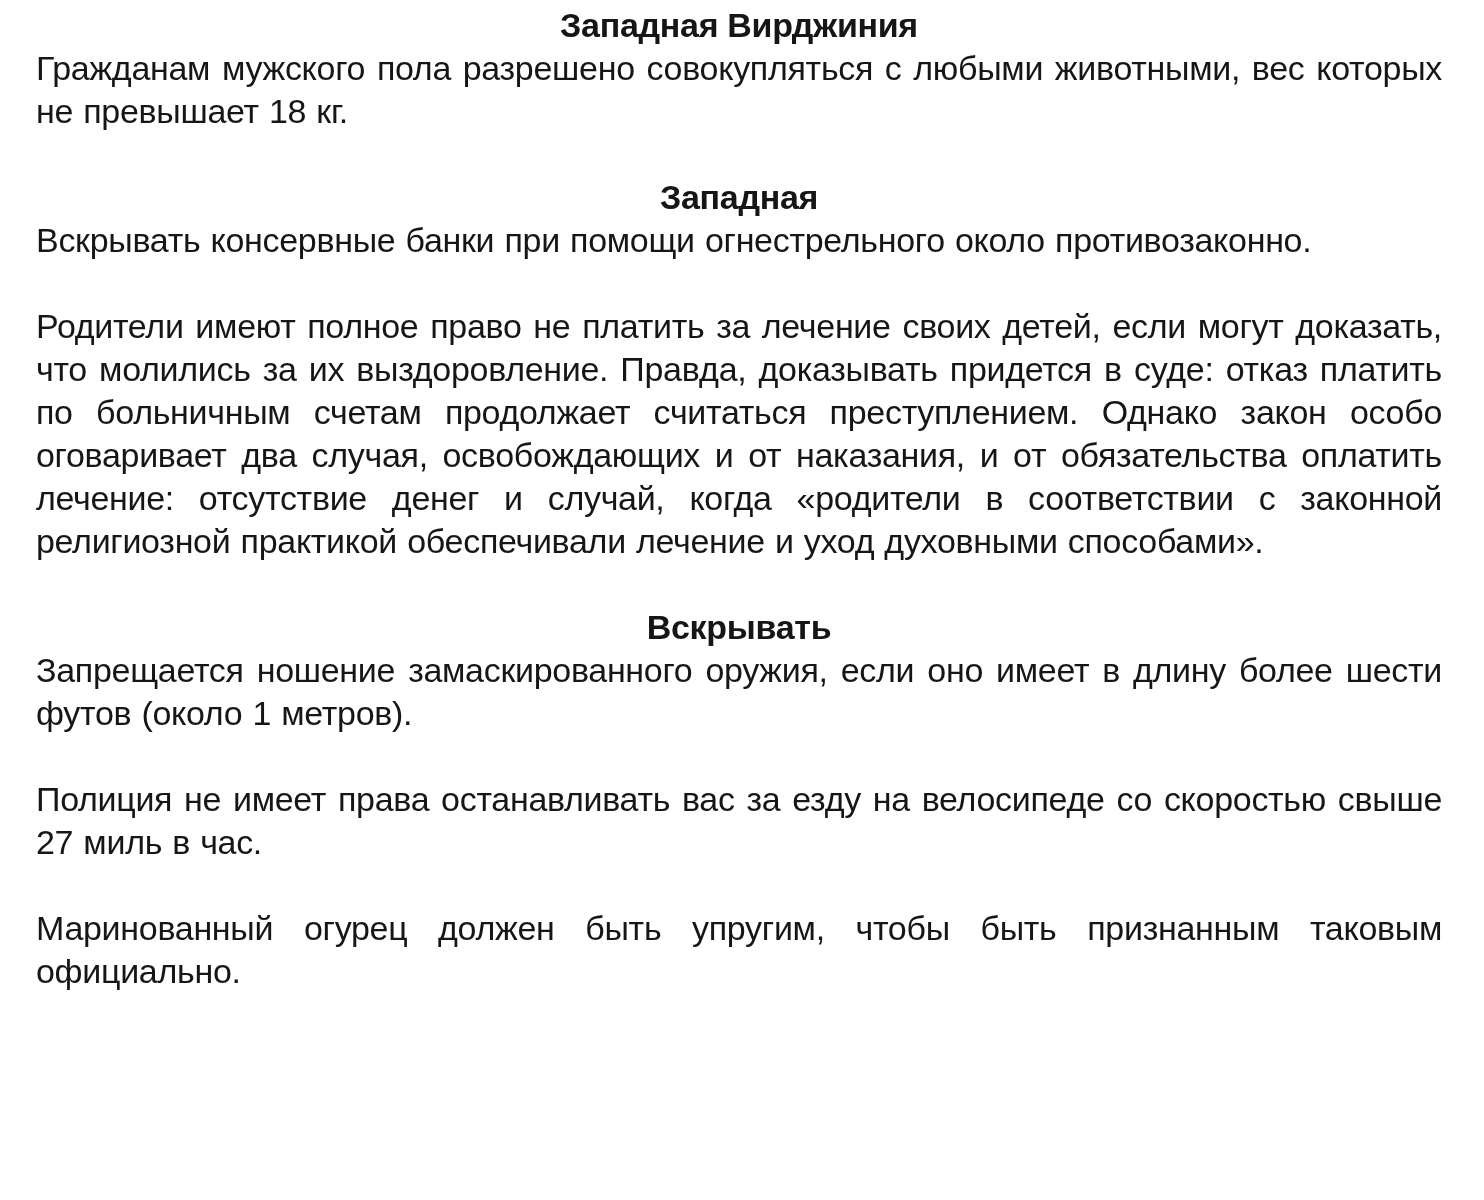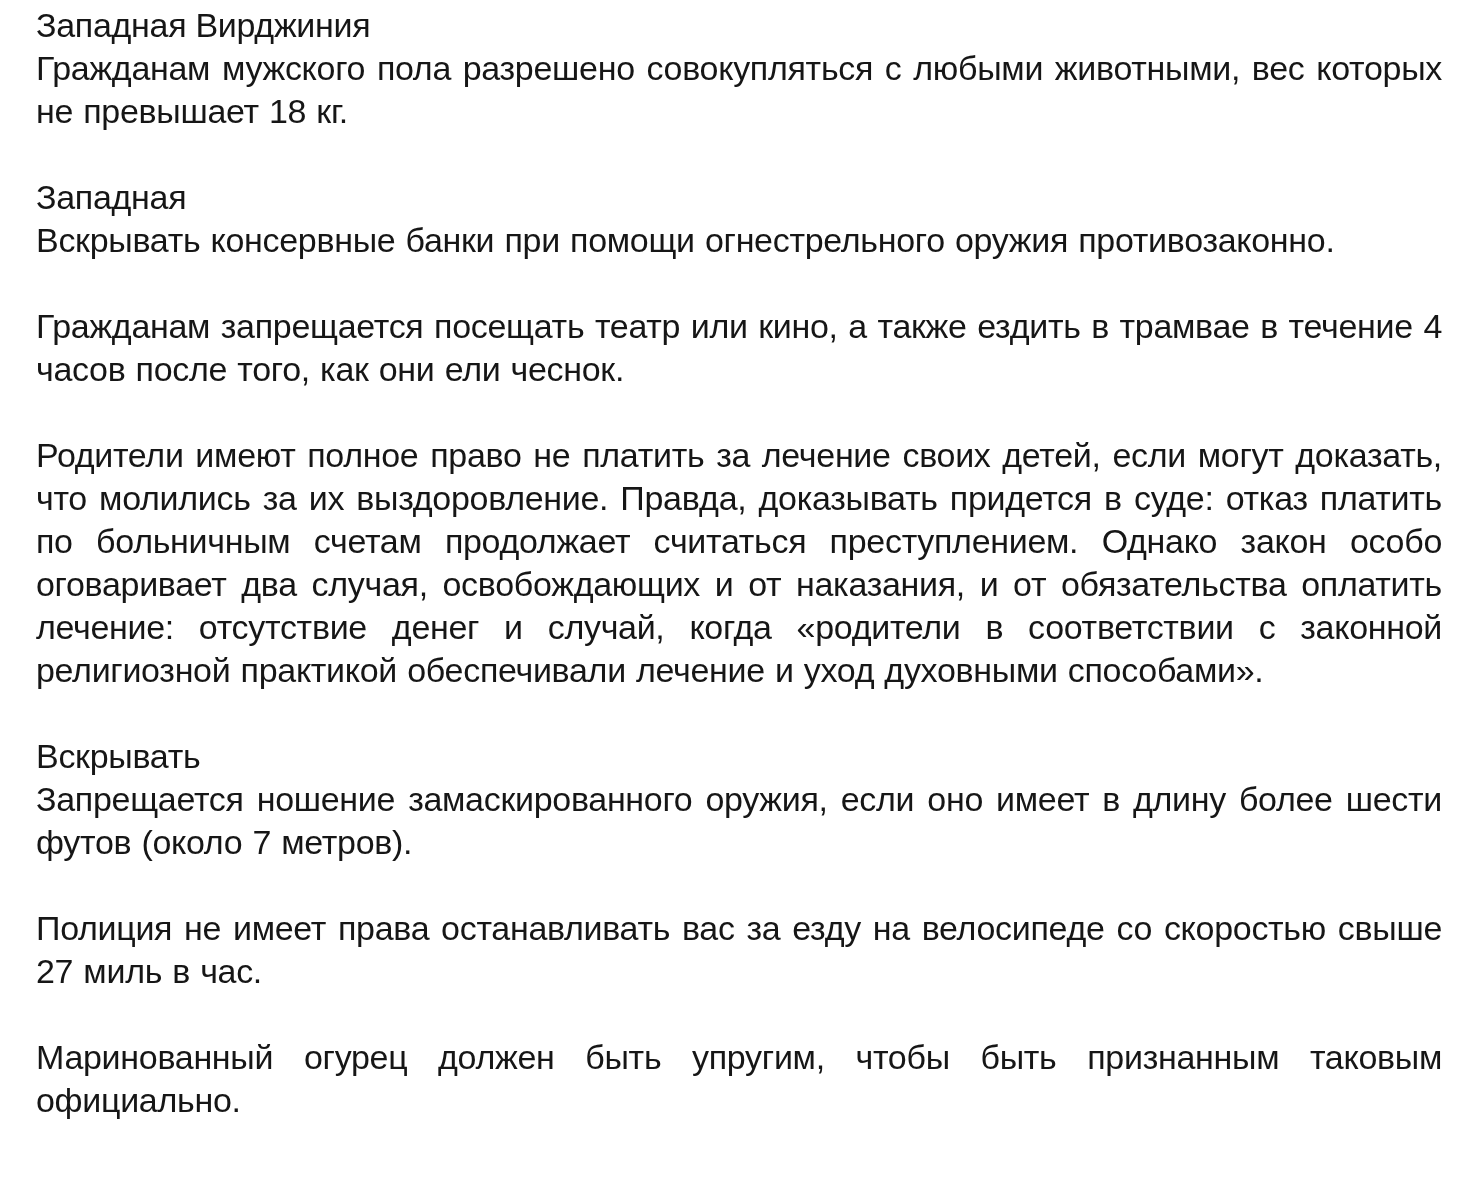--- a/index.html
+++ b/index.html
@@ -25,22 +25,22 @@
   }
   .doc section {
     margin: 0;
     padding: 0;
   }
   .doc h2 {
     margin: 0;
     padding: 0;
     font-size: 34px;
     line-height: 43px;
-    font-weight: 400;
-    text-align: left;
+    font-weight: 700;
+    text-align: center;
   }
   .doc p {
     margin: 0 0 43px 0;
     padding: 0;
     text-align: justify;
     text-justify: inter-word;
     hyphens: none;
     word-spacing: 1px;
   }
   .doc section:last-child p:last-child {
@@ -52,28 +52,27 @@
 
 <div class="doc">
 
   <section>
     <h2>Западная Вирджиния</h2>
     <p>Гражданам мужского пола разрешено совокупляться с любыми животными, вес которых не превышает 18 кг.</p>
   </section>
 
   <section>
     <h2>Западная</h2>
-    <p>Вскрывать консервные банки при помощи огнестрельного оружия противозаконно.</p>
-    <p>Гражданам запрещается посещать театр или кино, а также ездить в трамвае в течение 4 часов после того, как они ели чеснок.</p>
+    <p>Вскрывать консервные банки при помощи огнестрельного около противозаконно.</p>
     <p>Родители имеют полное право не платить за лечение своих детей, если могут доказать, что молились за их выздоровление. Правда, доказывать придется в суде: отказ платить по больничным счетам продолжает считаться преступлением. Однако закон особо оговаривает два случая, освобождающих и от наказания, и от обязательства оплатить лечение: отсутствие денег и случай, когда «родители в соответствии с законной религиозной практикой обеспечивали лечение и уход духовными способами».</p>
   </section>
 
   <section>
     <h2>Вскрывать</h2>
-    <p>Запрещается ношение замаскированного оружия, если оно имеет в длину более шести футов (около 7 метров).</p>
+    <p>Запрещается ношение замаскированного оружия, если оно имеет в длину более шести футов (около 1 метров).</p>
   </section>
 
   <section>
     <p>Полиция не имеет права останавливать вас за езду на велосипеде со скоростью свыше 27 миль в час.</p>
     <p>Маринованный огурец должен быть упругим, чтобы быть признанным таковым официально.</p>
   </section>
 
 </div>
 
 </body></html>

